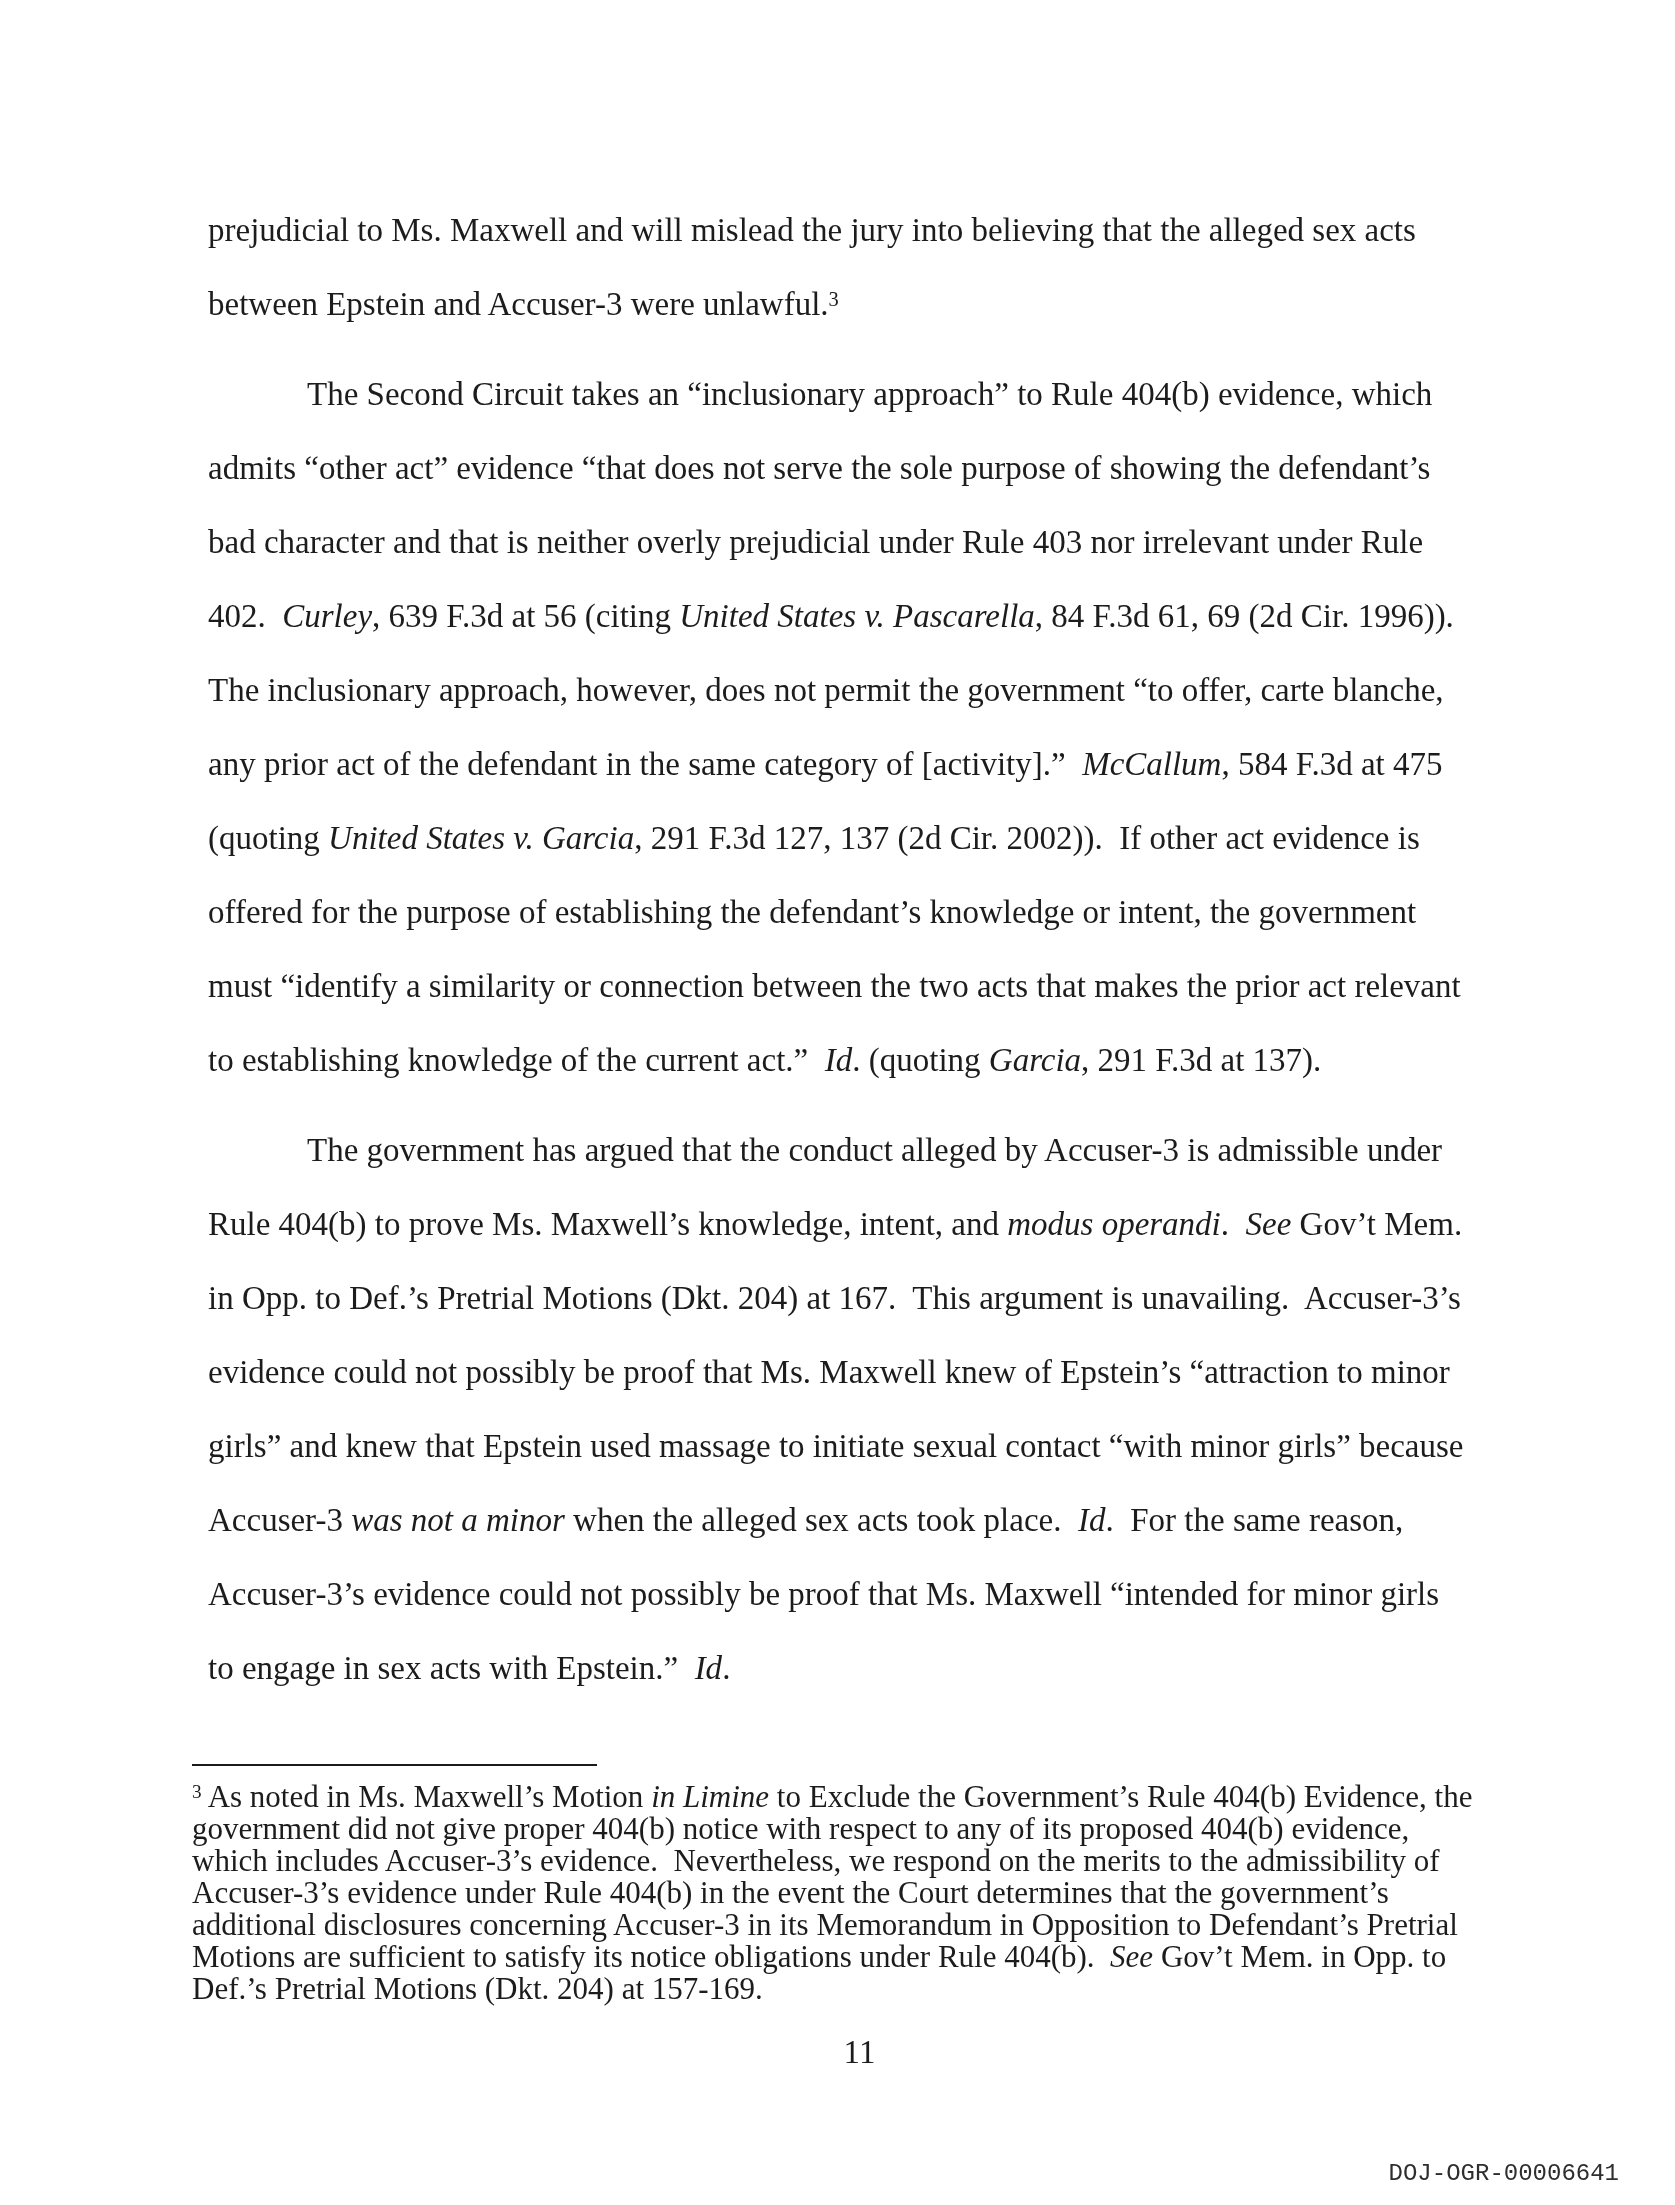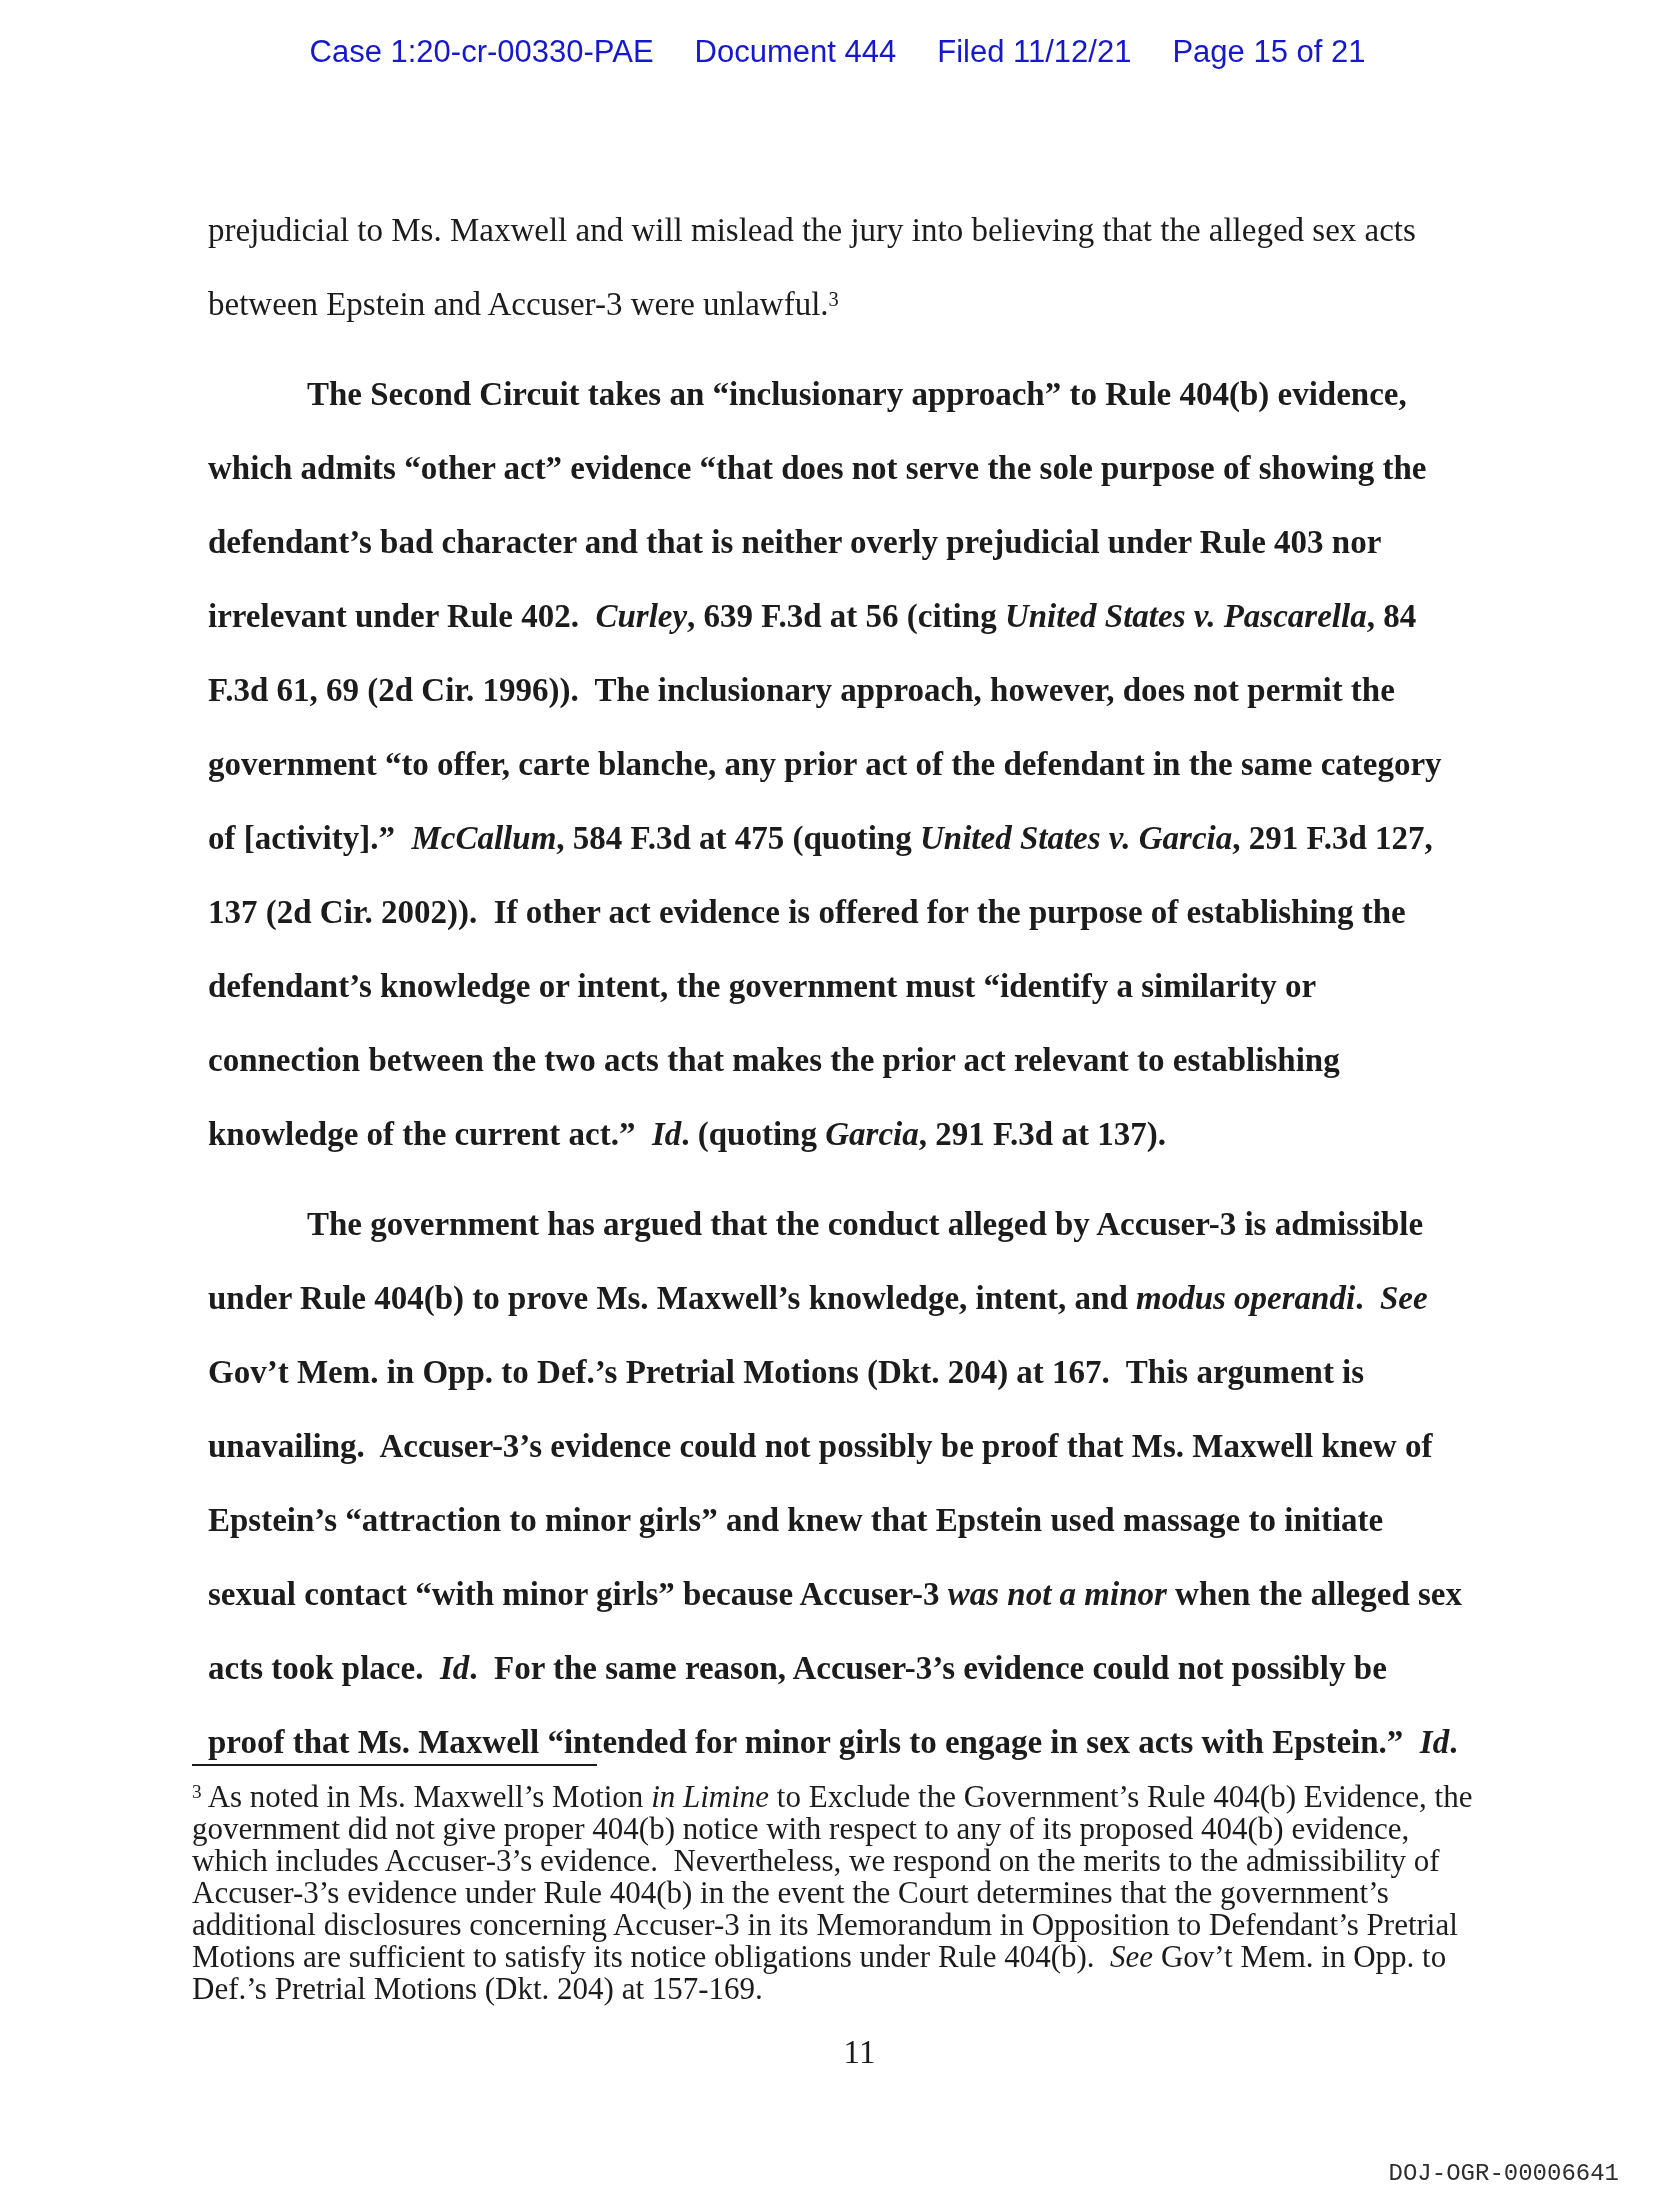--- a/index.html
+++ b/index.html
@@ -28,21 +28,21 @@
   .body-text {
     position: absolute;
     top: 177px;
     left: 192px;
     width: 1291px;
     font-size: 33px;
     line-height: 74px;
     white-space: pre-wrap;
   }
   .para { margin: 16px; }
-  .para.indent { text-indent: 99px; font-weight: bold; }
+  .para.indent { text-indent: 99px; }
   .i { font-style: italic; }
   sup {
     font-size: 0.62em;
     vertical-align: baseline;
     position: relative;
     top: -0.45em;
     line-height: 0;
   }
   .footnote-area {
     position: absolute;
@@ -79,26 +79,20 @@
     font-size: 24px;
     color: #2e2e2e;
     white-space: nowrap;
   }
 </style>
 </head>
 <body>
 
 <div class="page">
 
-  <header class="stamp-header">
-    <span>Case 1:20-cr-00330-PAE</span>
-    <span>Document 444</span>
-    <span>Filed 11/12/21</span>
-    <span>Page 15 of 21</span>
-  </header>
 
   <main class="body-text" id="body-paragraphs"><p class="para"><span>prejudicial to Ms. Maxwell and will mislead the jury into believing that the alleged sex acts between Epstein and Accuser-3 were unlawful.</span><sup>3</sup></p><p class="para indent"><span>The Second Circuit takes an “inclusionary approach” to Rule 404(b) evidence, which admits “other act” evidence “that does not serve the sole purpose of showing the defendant’s bad character and that is neither overly prejudicial under Rule 403 nor irrelevant under Rule 402.  </span><span class="i">Curley</span><span>, 639 F.3d at 56 (citing </span><span class="i">United States v. Pascarella</span><span>, 84 F.3d 61, 69 (2d Cir. 1996)).  The inclusionary approach, however, does not permit the government “to offer, carte blanche, any prior act of the defendant in the same category of [activity].”  </span><span class="i">McCallum</span><span>, 584 F.3d at 475 (quoting </span><span class="i">United States v. Garcia</span><span>, 291 F.3d 127, 137 (2d Cir. 2002)).  If other act evidence is offered for the purpose of establishing the defendant’s knowledge or intent, the government must “identify a similarity or connection between the two acts that makes the prior act relevant to establishing knowledge of the current act.”  </span><span class="i">Id</span><span>. (quoting </span><span class="i">Garcia</span><span>, 291 F.3d at 137).</span></p><p class="para indent"><span>The government has argued that the conduct alleged by Accuser-3 is admissible under Rule 404(b) to prove Ms. Maxwell’s knowledge, intent, and </span><span class="i">modus operandi</span><span>.  </span><span class="i">See</span><span> Gov’t Mem. in Opp. to Def.’s Pretrial Motions (Dkt. 204) at 167.  This argument is unavailing.  Accuser-3’s evidence could not possibly be proof that Ms. Maxwell knew of Epstein’s “attraction to minor girls” and knew that Epstein used massage to initiate sexual contact “with minor girls” because Accuser-3 </span><span class="i">was not a minor</span><span> when the alleged sex acts took place.  </span><span class="i">Id</span><span>.  For the same reason, Accuser-3’s evidence could not possibly be proof that Ms. Maxwell “intended for minor girls to engage in sex acts with Epstein.”  </span><span class="i">Id</span><span>.</span></p></main>
 
   <section class="footnote-area">
     <div class="footnote-rule"></div>
     <div class="footnote-text" id="footnote-runs"><sup>3</sup><span> As noted in Ms. Maxwell’s Motion </span><span class="i">in Limine</span><span> to Exclude the Government’s Rule 404(b) Evidence, the government did not give proper 404(b) notice with respect to any of its proposed 404(b) evidence, which includes Accuser-3’s evidence.  Nevertheless, we respond on the merits to the admissibility of Accuser-3’s evidence under Rule 404(b) in the event the Court determines that the government’s additional disclosures concerning Accuser-3 in its Memorandum in Opposition to Defendant’s Pretrial Motions are sufficient to satisfy its notice obligations under Rule 404(b).  </span><span class="i">See</span><span> Gov’t Mem. in Opp. to Def.’s Pretrial Motions (Dkt. 204) at 157-169.</span></div>
   </section>
 
   <div class="page-number">11</div>
 

